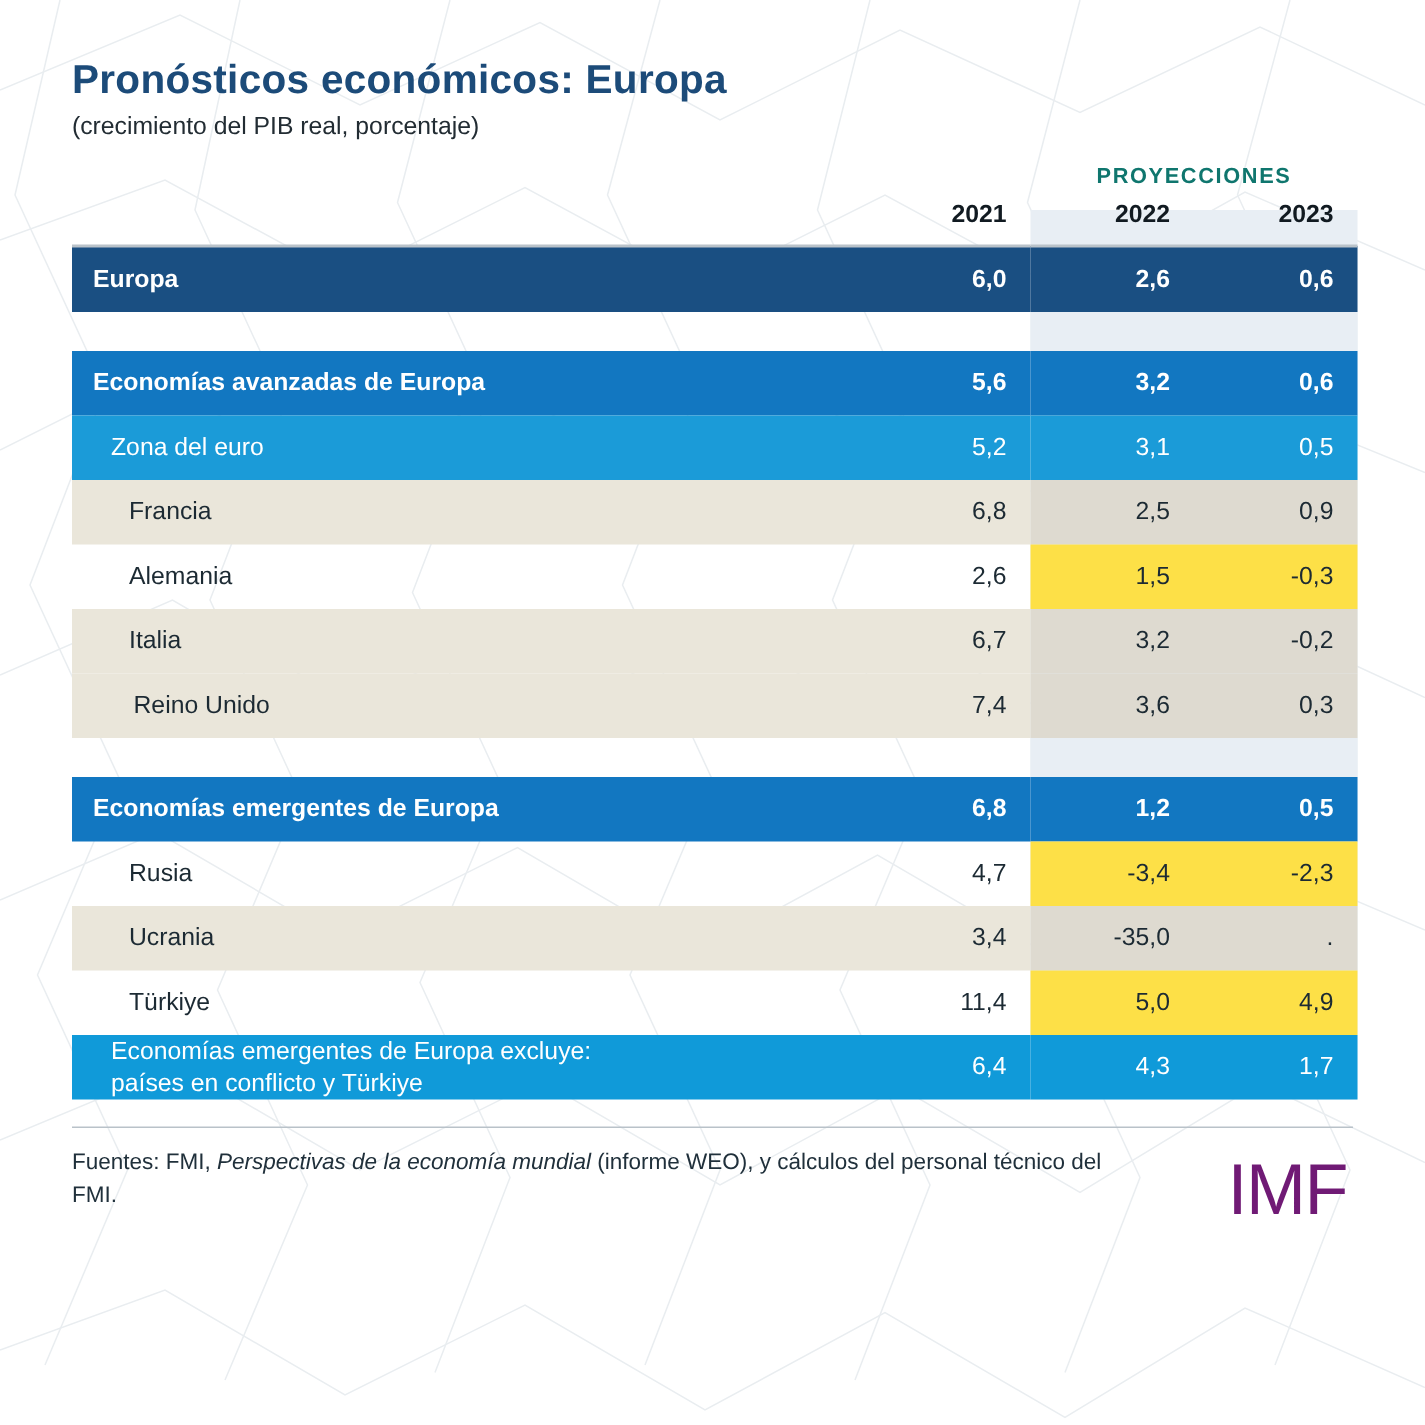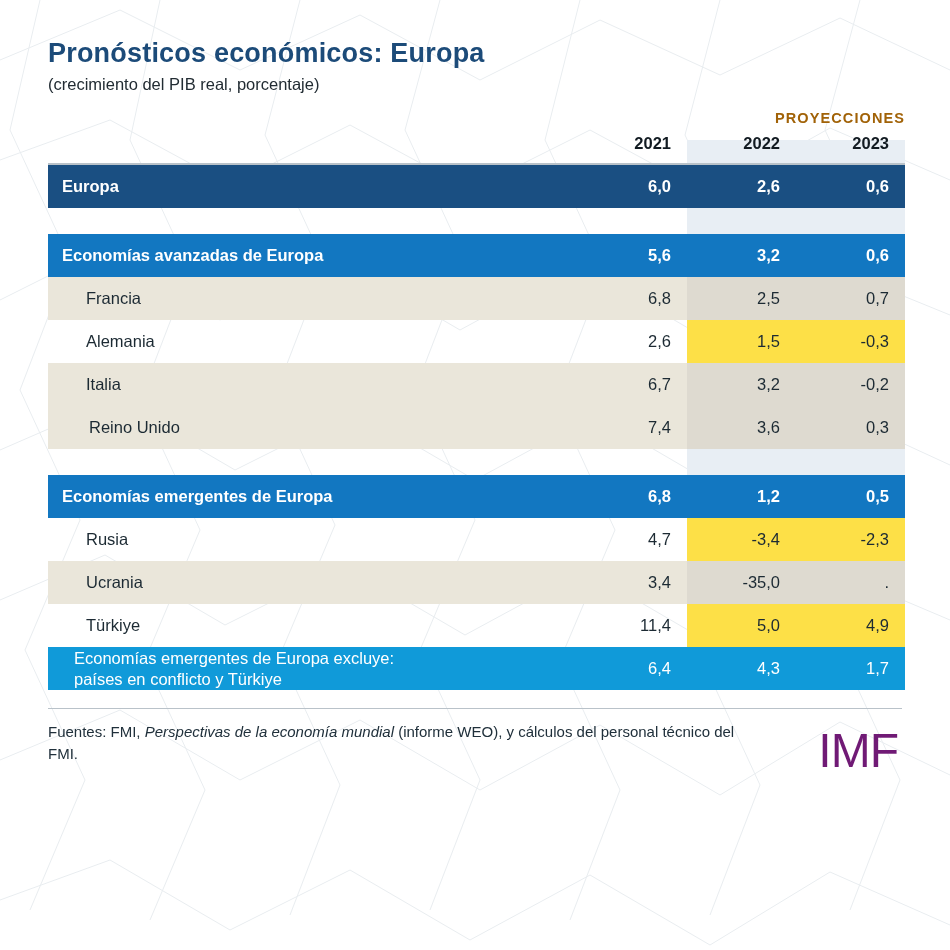--- a/index.html
+++ b/index.html
@@ -69,23 +69,23 @@
     table-layout: fixed;
   }
   table.fc col.c-label { width: 400px; }
   table.fc col.c-y1    { width: 239px; }
   table.fc col.c-y2    { width: 109px; }
   table.fc col.c-y3    { width: 109px; }
 
   .proj-head td {
     font-size: 14.5px;
     font-weight: bold;
-    color: #a16207;
+    color: #0f766e;
     letter-spacing: 1.1px;
-    text-align: right;
+    text-align: center;
     padding: 0 0 8px 0;
     vertical-align: bottom;
   }
 
   .year-head td {
     font-size: 16.5px;
     font-weight: bold;
     color: #111a21;
     text-align: right;
     padding: 0 16px 10px 0;
@@ -230,26 +230,32 @@
             <td class="proj"></td>
         </tr>
 
         <tr class="row mid">
           <td class="lbl">Economías avanzadas de Europa</td>
           <td class="val">5,6</td>
           <td class="val proj">3,2</td>
           <td class="val proj">0,6</td>
         </tr>
 
+        <tr class="row cyan">
+          <td class="lbl">Zona del euro</td>
+          <td class="val">5,2</td>
+          <td class="val proj">3,1</td>
+          <td class="val proj">0,5</td>
+        </tr>
 
         <tr class="row beige indent2">
           <td class="lbl">Francia</td>
           <td class="val">6,8</td>
           <td class="val proj">2,5</td>
-          <td class="val proj">0,7</td>
+          <td class="val proj">0,9</td>
         </tr>
 
         <tr class="row white indent2">
           <td class="lbl">Alemania</td>
           <td class="val">2,6</td>
           <td class="val proj">1,5</td>
           <td class="val proj">-0,3</td>
         </tr>
 
         <tr class="row beige indent2">

